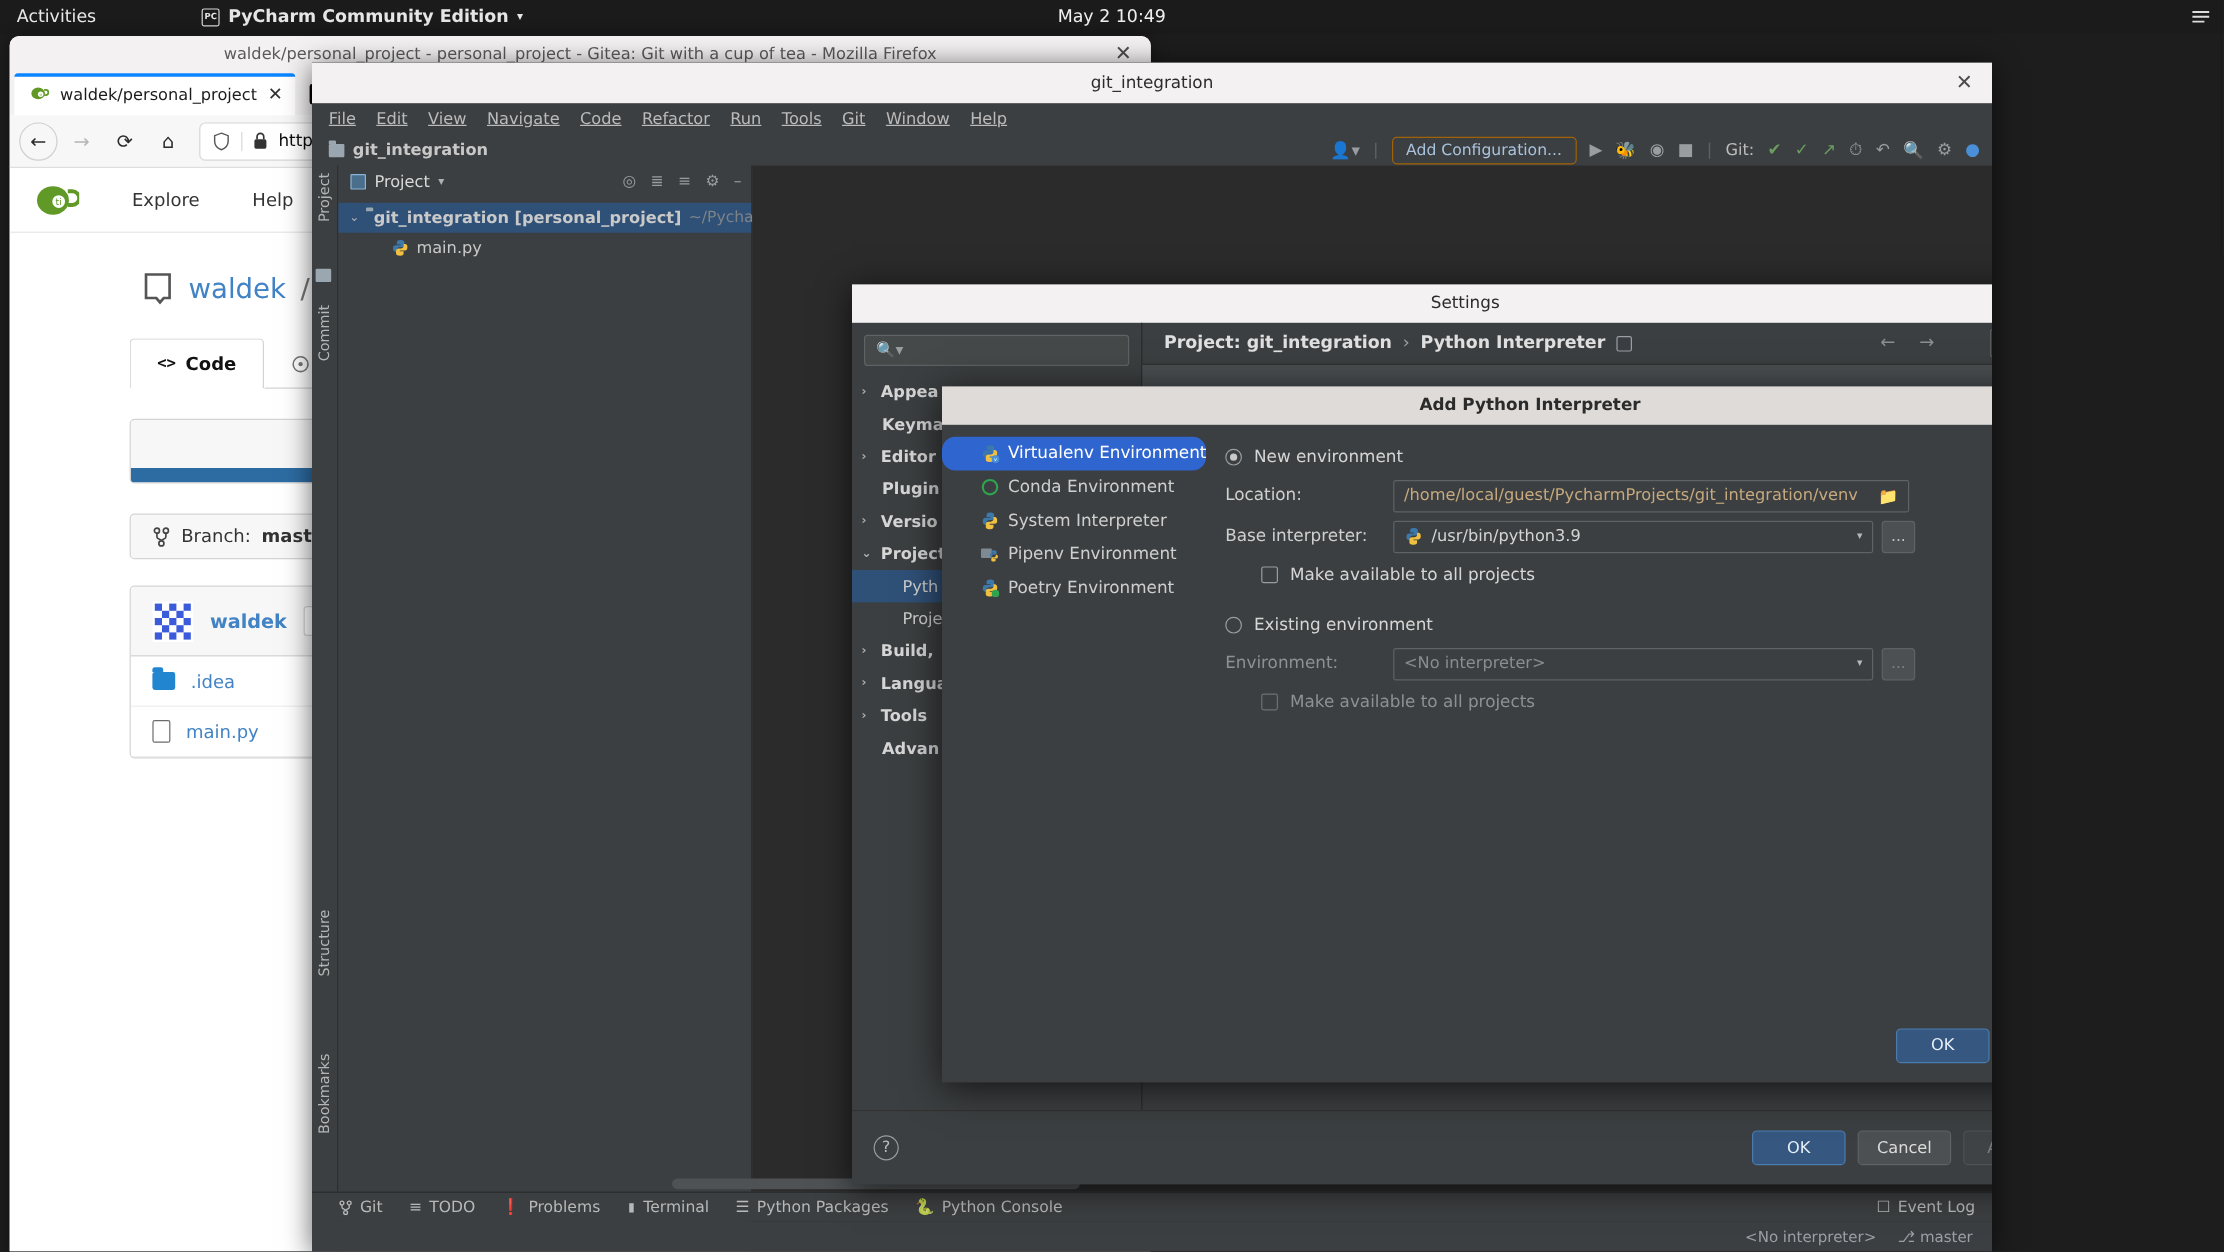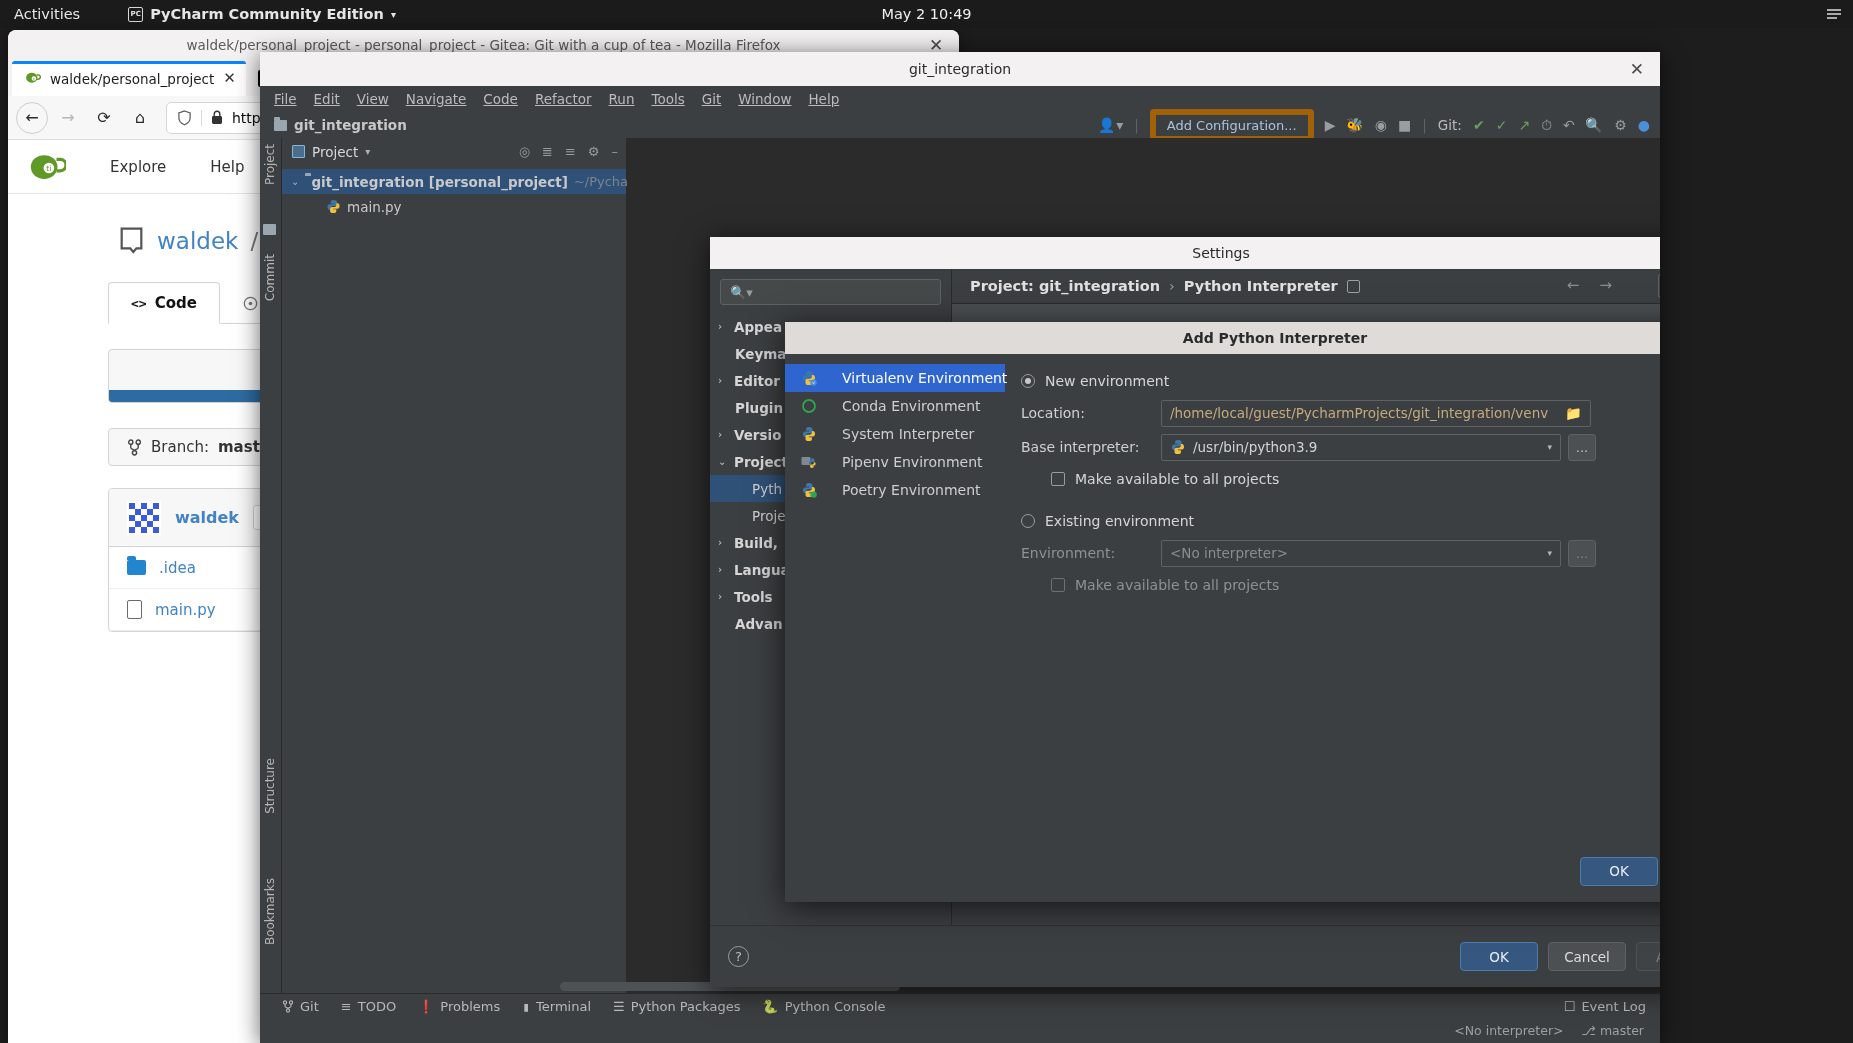--- a/index.html
+++ b/index.html
@@ -11,21 +11,21 @@
   }
   .root { position: relative; width: 1853px; height: 1043px; }
 
   
   .gnome-bar {
     position: absolute; left:0; top:0; width:1853px; height:28px;
     background:#1b1b1b; color:#e6e6e6; font-size:14.5px;
     display:flex; align-items:center;
   }
   .gnome-activities { margin-left:14px; font-weight:400; color:#e8e8e8; }
-  .gnome-app { margin-left:48px; display:flex; align-items:center; gap:7px; font-weight:700; }
+  .gnome-app { margin-left:88px; display:flex; align-items:center; gap:7px; font-weight:700; }
   .pc-badge {
     width:15px;height:15px;border:1.4px solid #d8d8d8;border-radius:2px;
     display:flex;align-items:center;justify-content:center;
     font-size:7px;font-weight:700;color:#e6e6e6;line-height:1;
   }
   .gnome-clock {
     position:absolute; left:50%; transform:translateX(-50%);
     font-size:14.5px; color:#f0f0f0; font-weight:400;
   }
   .gnome-right { position:absolute; right:10px; display:flex; align-items:center; gap:9px; }
@@ -158,21 +158,21 @@
   }
   .pc-menubar span { text-decoration: underline; text-decoration-color: transparent; }
   .pc-navbar {
     height:26px; background:#3c3f41; display:flex; align-items:center; gap:7px;
     padding-left:14px; font-size:13.5px; color:#c8c8c8; position:relative;
   }
   .nav-folder-ic { width:13px;height:11px;background:#9aa7b0;border-radius:1px; position:relative;}
   .nav-folder-ic::before{content:"";position:absolute;left:0;top:-3px;width:6px;height:3px;background:#9aa7b0;border-radius:1px 1px 0 0;}
   .pc-toolbar-right { position:absolute; right:10px; display:flex; align-items:center; gap:11px; }
   .addconf {
-    border:6px solid #a16207; border-radius:4px; padding:3px 11px; color:#a9c3dd; font-size:13px;
+    border:1px solid #a16207; border-radius:4px; padding:3px 11px; color:#a9c3dd; font-size:13px;
   }
   .tb-ic { color:#9a9da0; font-size:14px; display:flex; align-items:center; }
   .git-label { color:#bbb; font-size:13.5px; }
 
   .pc-body { position:absolute; left:0; top:86px; right:0; bottom:0; background:#3c3f41; }
   .pc-leftstrip {
     position:absolute; left:0; top:0; width:22px; bottom:0; background:#3c3f41;
     border-right:1px solid #2b2b2b;
   }
   .vtext {
@@ -282,22 +282,22 @@
     background:#3c3f41; box-shadow:0 5px 30px rgba(0,0,0,.7);
   }
   .api-titlebar {
     height:32px; background:#dedbd8; color:#2b2b2b; display:flex; align-items:center;
     justify-content:center; font-size:14px; font-weight:700; position:relative;
   }
   .api-close { position:absolute; right:14px; font-size:17px; color:#3b3b3b; font-weight:400; }
   .api-body { position:absolute; top:32px; left:0; right:0; bottom:0; display:flex; }
   .api-left { width:220px; padding-top:10px; }
   .api-item {
-    height:28px; display:flex; align-items:center; gap:25px; padding-left:16px;
-    font-size:14px; color:#cfcfcf; white-space:nowrap;
+    height:28px; display:flex; align-items:center; gap:7px; padding-left:32px;
+    font-size:14px; color:#cfcfcf; white-space:nowrap;border-radius:11px;
   }
   .api-item.sel { background:#2f65cf; color:#fff; }
   .api-right { flex:1; position:relative; padding-top:12px; }
 
   .radio-row { display:flex; align-items:center; gap:10px; padding-left:16px; height:30px; font-size:14px; color:#d6d6d6; }
   .radio {
     width:14px;height:14px;border-radius:50%;border:1.5px solid #9a9da0; position:relative; flex:0 0 14px;
   }
   .radio.on::after { content:""; position:absolute; left:3px; top:3px; width:6px; height:6px; border-radius:50%; background:#c8c8c8; }
   .fld-row { display:flex; align-items:center; height:34px; padding-left:16px; font-size:14px; }

